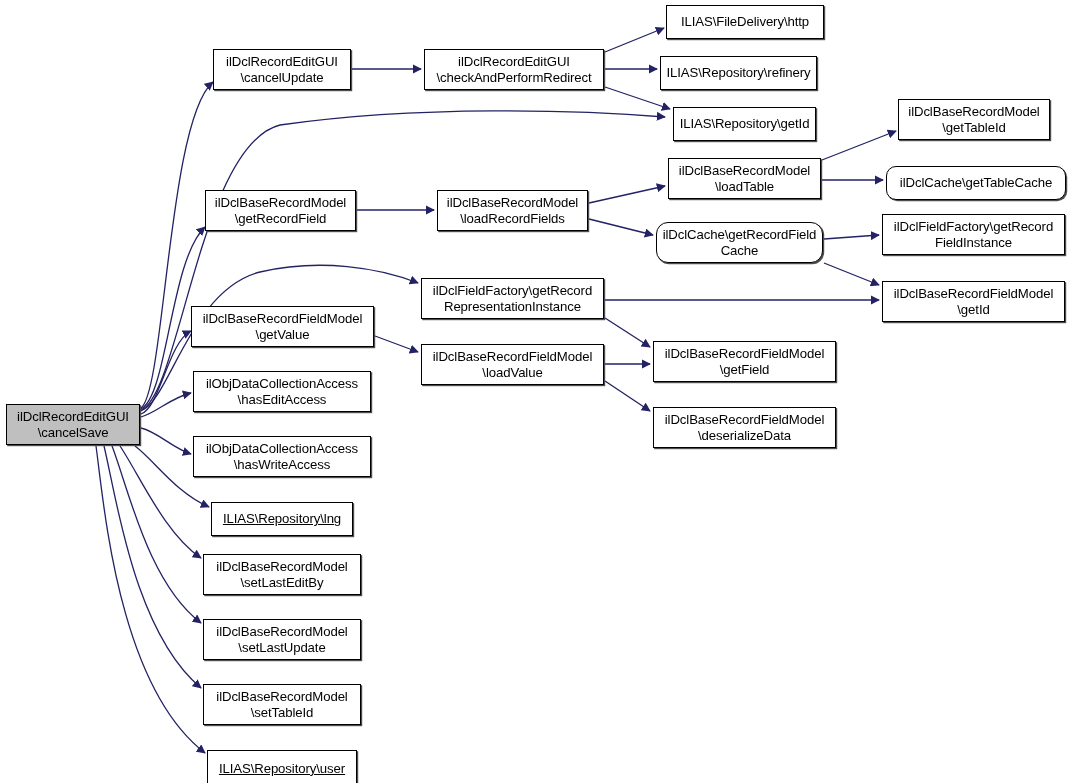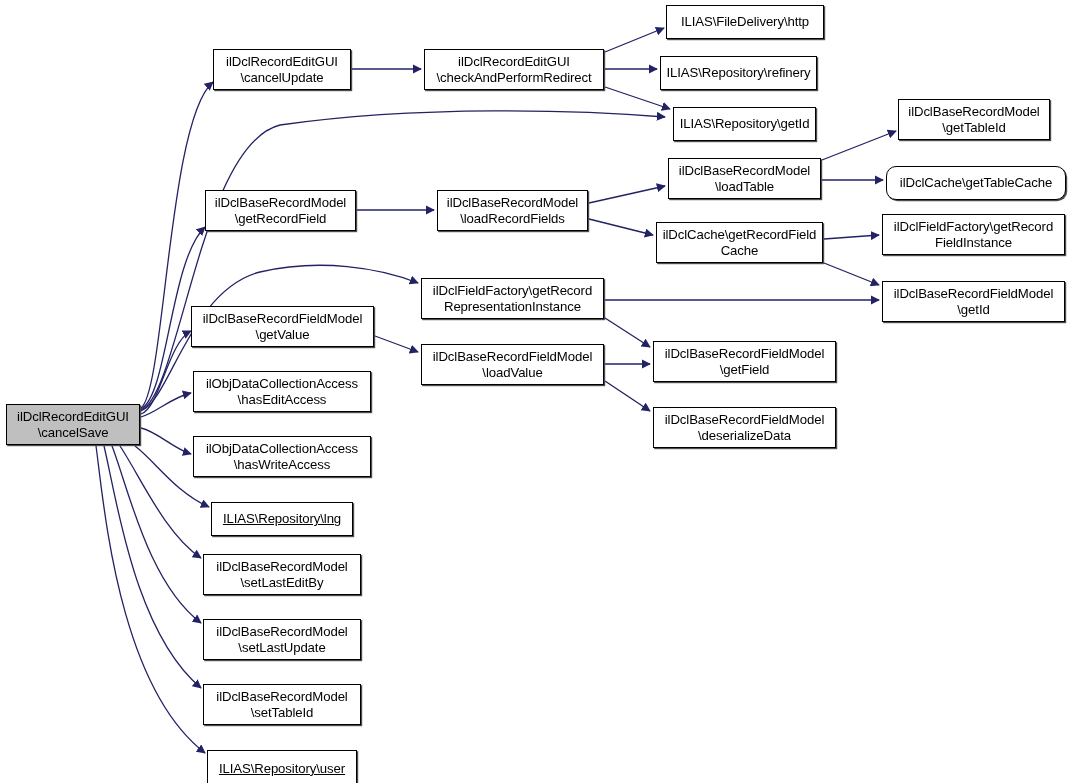--- a/index.html
+++ b/index.html
@@ -99,21 +99,21 @@
 \checkAndPerformRedirect</span></div>
       <div class="node" style="left: 666px; top: 5px; width: 158px; height: 27px;"><span class="node-label">ILIAS\FileDelivery\http</span></div>
       <div class="node" style="left: 660px; top: 56px; width: 157px; height: 27px;"><span class="node-label">ILIAS\Repository\refinery</span></div>
       <div class="node" style="left: 673px; top: 107px; width: 143px; height: 27px;"><span class="node-label">ILIAS\Repository\getId</span></div>
       <div class="node" style="left: 205px; top: 190px; width: 151px; height: 41px;"><span class="node-label">ilDclBaseRecordModel
 \getRecordField</span></div>
       <div class="node" style="left: 437px; top: 190px; width: 151px; height: 41px;"><span class="node-label">ilDclBaseRecordModel
 \loadRecordFields</span></div>
       <div class="node" style="left: 668px; top: 158px; width: 153px; height: 41px;"><span class="node-label">ilDclBaseRecordModel
 \loadTable</span></div>
-      <div class="node" style="left: 656px; top: 222px; width: 167px; height: 41px;"><span class="node-label">ilDclCache\getRecordField
+      <div class="node" style="left: 656px; top: 222px; width: 167px; height: 41px; border-radius: 12px;"><span class="node-label">ilDclCache\getRecordField
 Cache</span></div>
       <div class="node" style="left: 898px; top: 99px; width: 152px; height: 41px;"><span class="node-label">ilDclBaseRecordModel
 \getTableId</span></div>
       <div class="node" style="left: 886px; top: 166px; width: 180px; height: 27px; border-radius: 10px;"><span class="node-label">ilDclCache\getTableCache</span></div>
       <div class="node" style="left: 882px; top: 214px; width: 183px; height: 41px;"><span class="node-label">ilDclFieldFactory\getRecord
 FieldInstance</span></div>
       <div class="node" style="left: 882px; top: 281px; width: 183px; height: 41px;"><span class="node-label">ilDclBaseRecordFieldModel
 \getId</span></div>
       <div class="node" style="left: 421px; top: 278px; width: 183px; height: 41px;"><span class="node-label">ilDclFieldFactory\getRecord
 RepresentationInstance</span></div>

